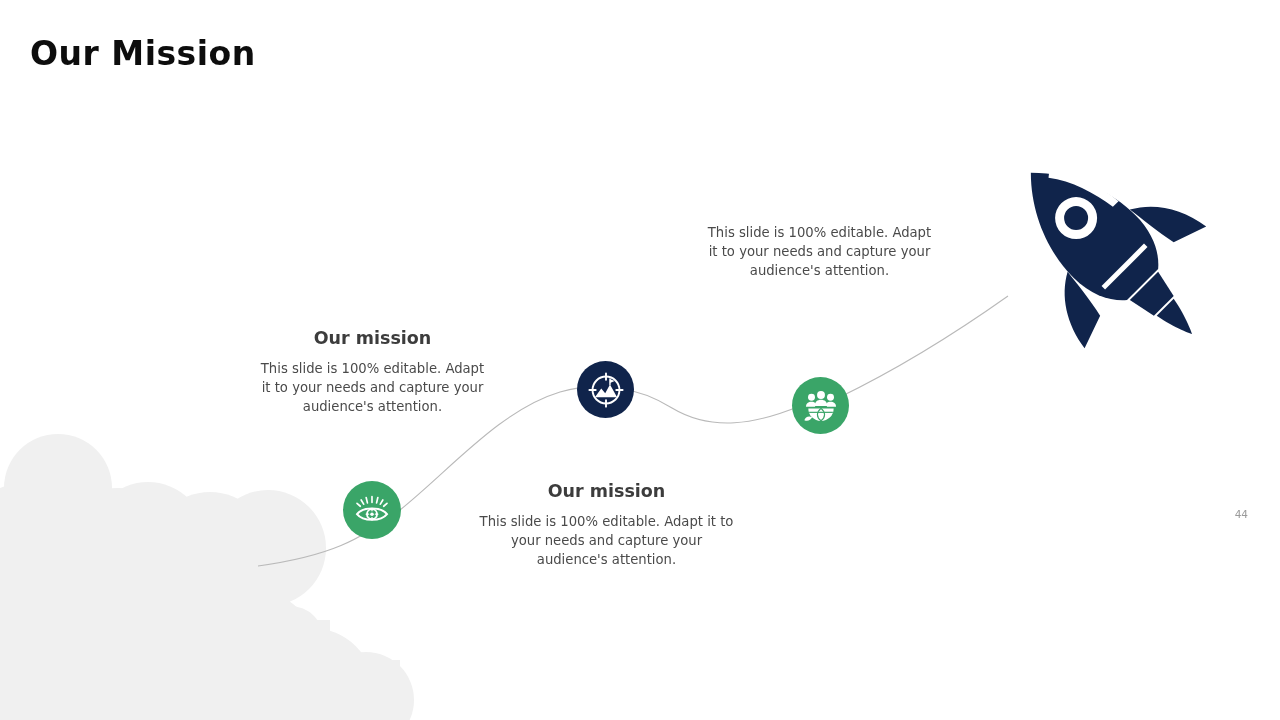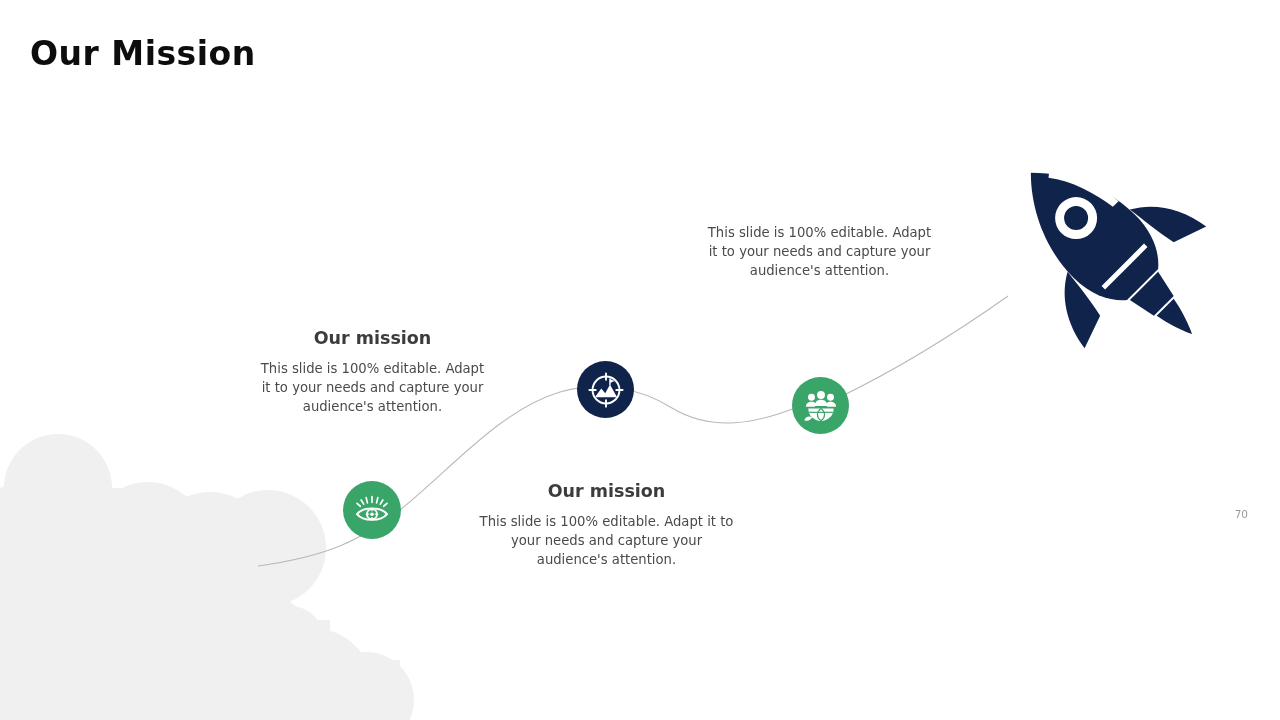--- a/index.html
+++ b/index.html
@@ -228,15 +228,15 @@
       <g stroke="#3aa568" stroke-width="1.5" fill="none">
         <line x1="9" y1="32" x2="39" y2="32"></line>
         <path d="M 24,27 C 18,32 18,38 24,42.6"></path>
         <path d="M 24,27 C 30,32 30,38 24,42.6"></path>
       </g>
 
       <path d="M 13,38 C 8,36 4,38 3,42 C 7,44 11,42 13,38 Z" fill="#ffffff"></path>
     </svg>
   </div>
 
-  <div id="page-number">70</div>
+  <div id="page-number">44</div>
 
 </div>
 
 </body></html>

